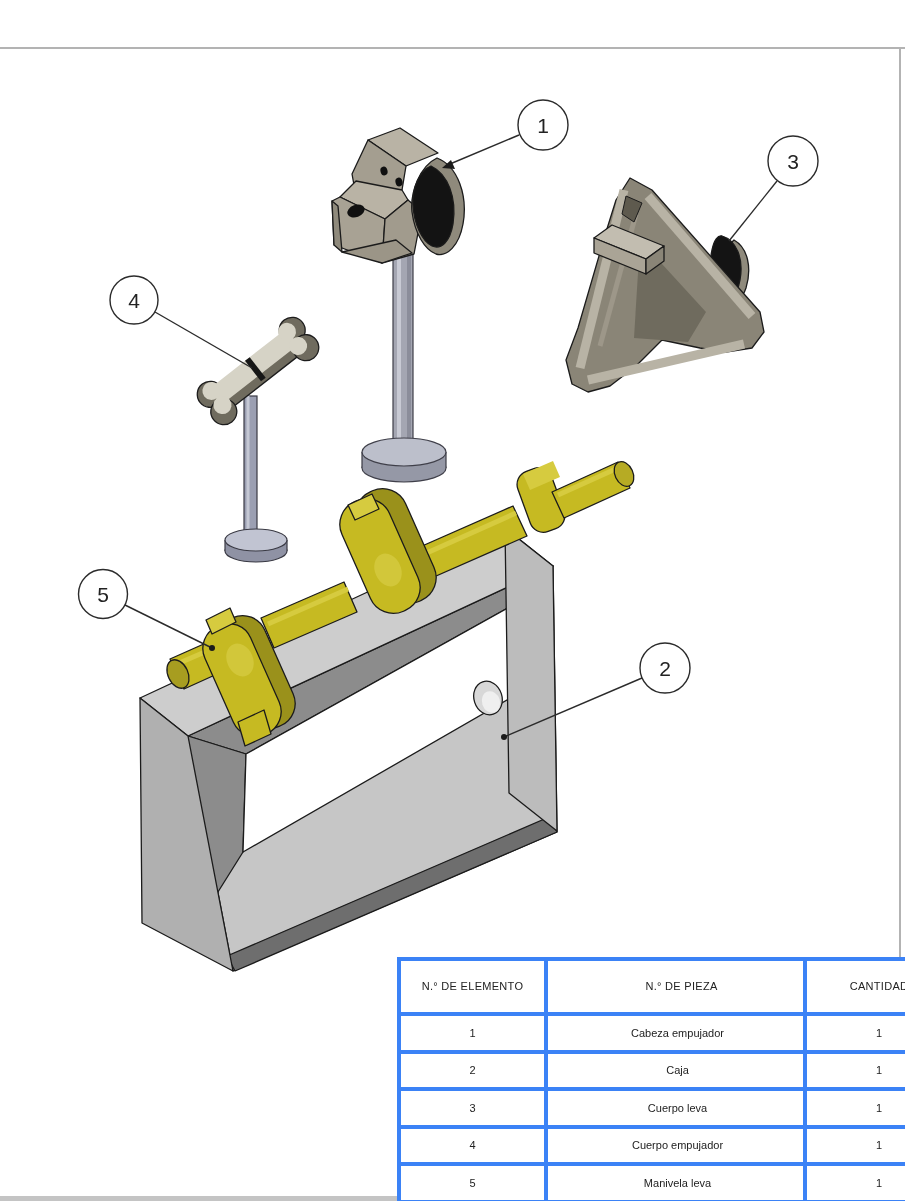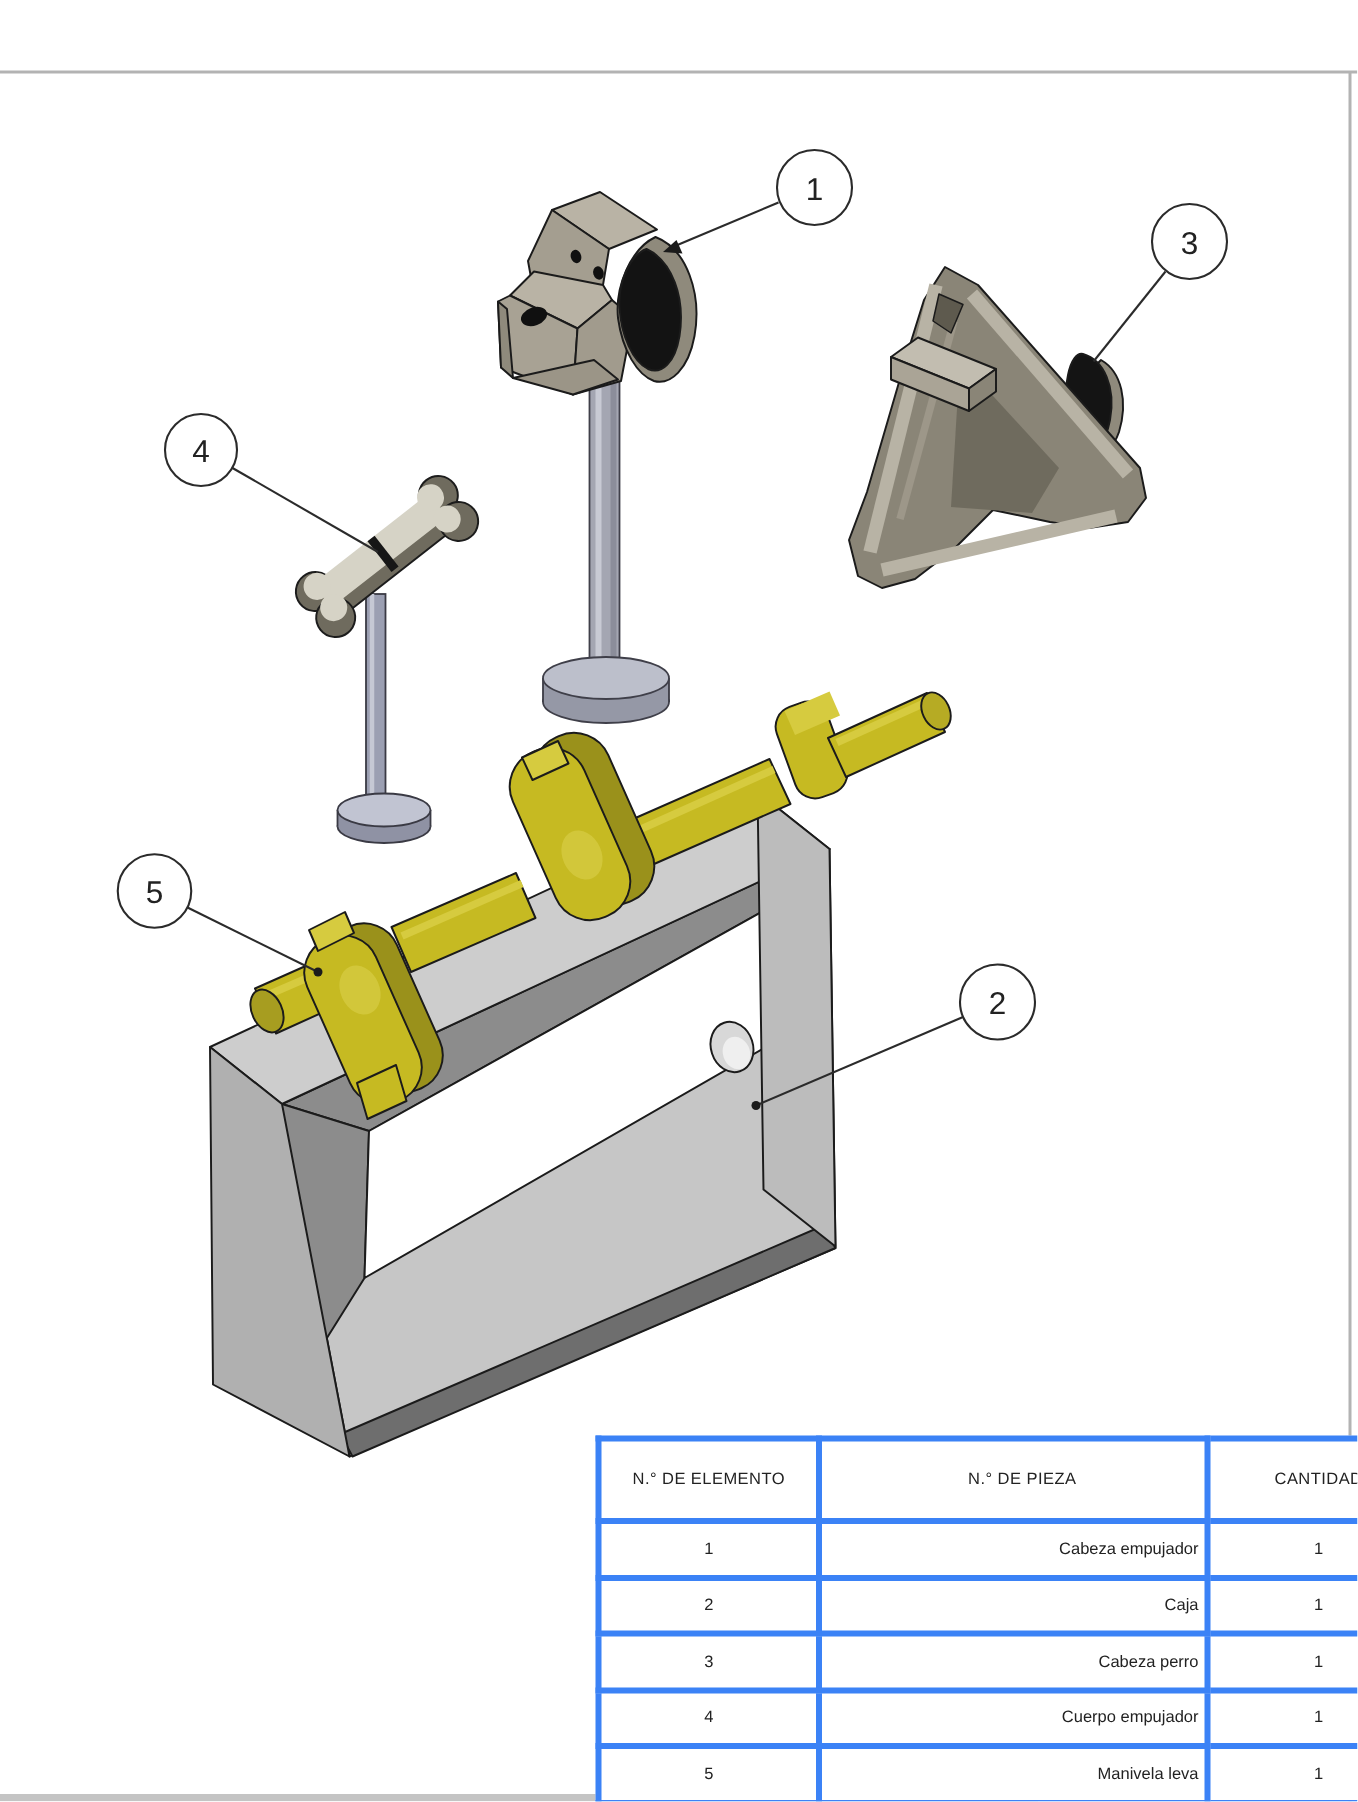--- a/index.html
+++ b/index.html
@@ -19,21 +19,21 @@
     font-weight:400;
     font-size:11px;line-height:1.12;
     text-align:center;vertical-align:middle;
     padding:0 4px;overflow:hidden;white-space:nowrap;
   }
   .bom th{height:51px;letter-spacing:.3px;white-space:normal;}
   .bom td{height:33.5px;}
   .bom .c-elem{width:135px;}
   .bom .c-pieza{width:235px;padding-left:16px;}
   .bom .c-cant{width:136px;}
-  .bom td.pieza{text-align:right;padding-left:8px;}
+  .bom td.pieza{text-align:center;padding-left:8px;}
 </style>
 </head>
 <body>
 
 <div class="screen">
 
 <svg class="drawing-svg" width="905" height="1201" viewBox="0 0 905 1201">
 
   <g>
     <line x1="0" y1="48" x2="905" y2="48" stroke="#b3b3b3" stroke-width="2"></line>
@@ -210,21 +210,21 @@
     <td class="pieza">Cabeza empujador</td>
     <td>1</td>
   </tr>
   <tr>
     <td>2</td>
     <td class="pieza">Caja</td>
     <td>1</td>
   </tr>
   <tr>
     <td>3</td>
-    <td class="pieza">Cabeza perro</td>
+    <td class="pieza">Cuerpo leva</td>
     <td>1</td>
   </tr>
   <tr>
     <td>4</td>
     <td class="pieza">Cuerpo empujador</td>
     <td>1</td>
   </tr>
   <tr>
     <td>5</td>
     <td class="pieza">Manivela leva</td>

